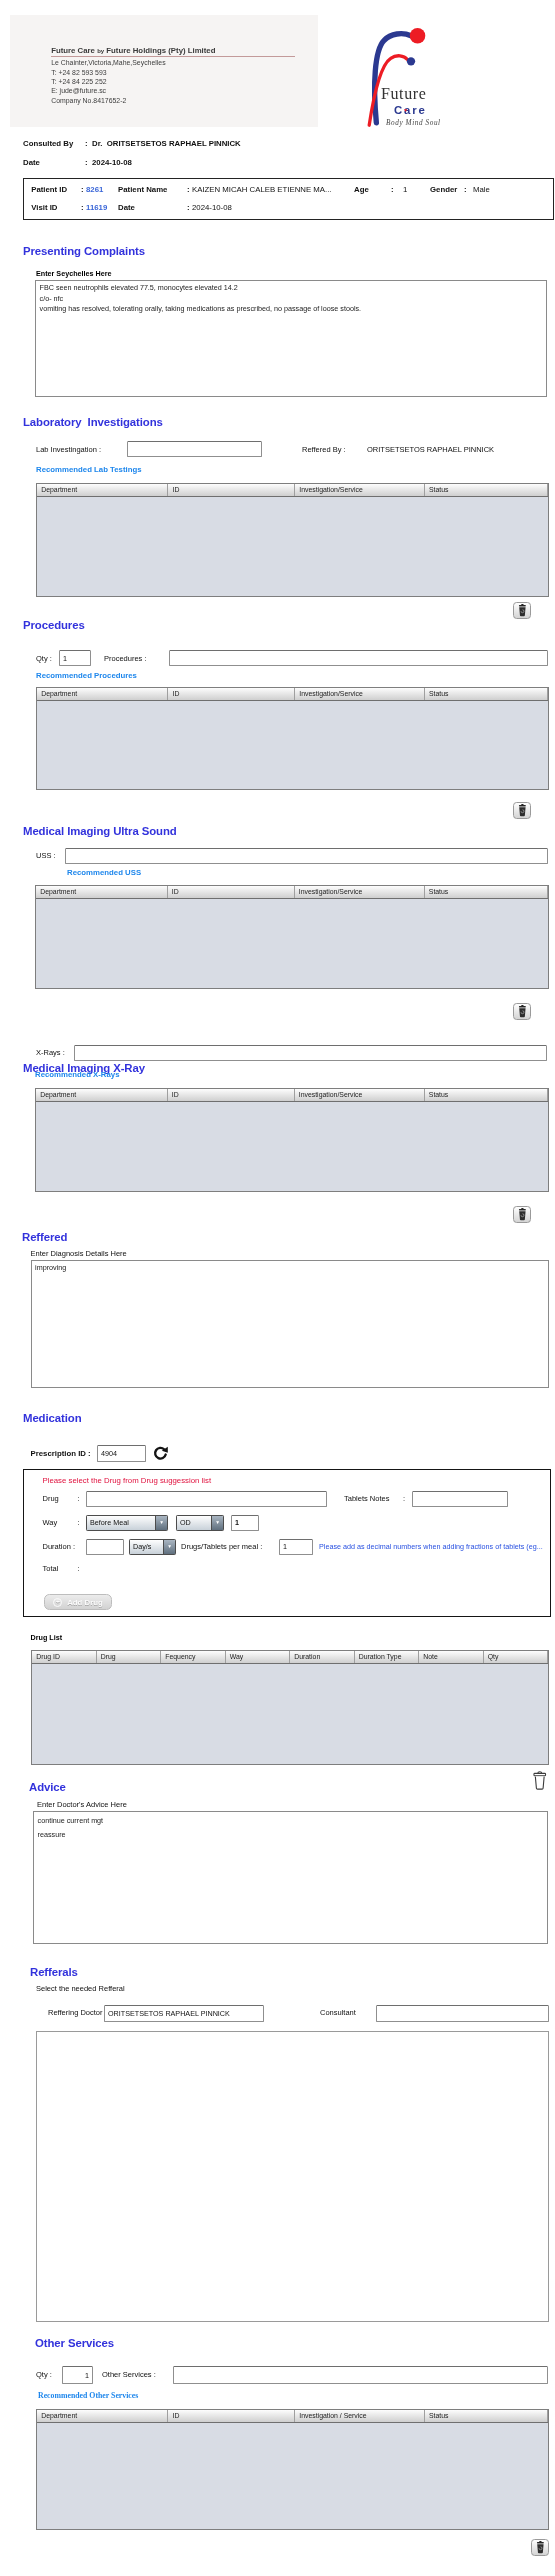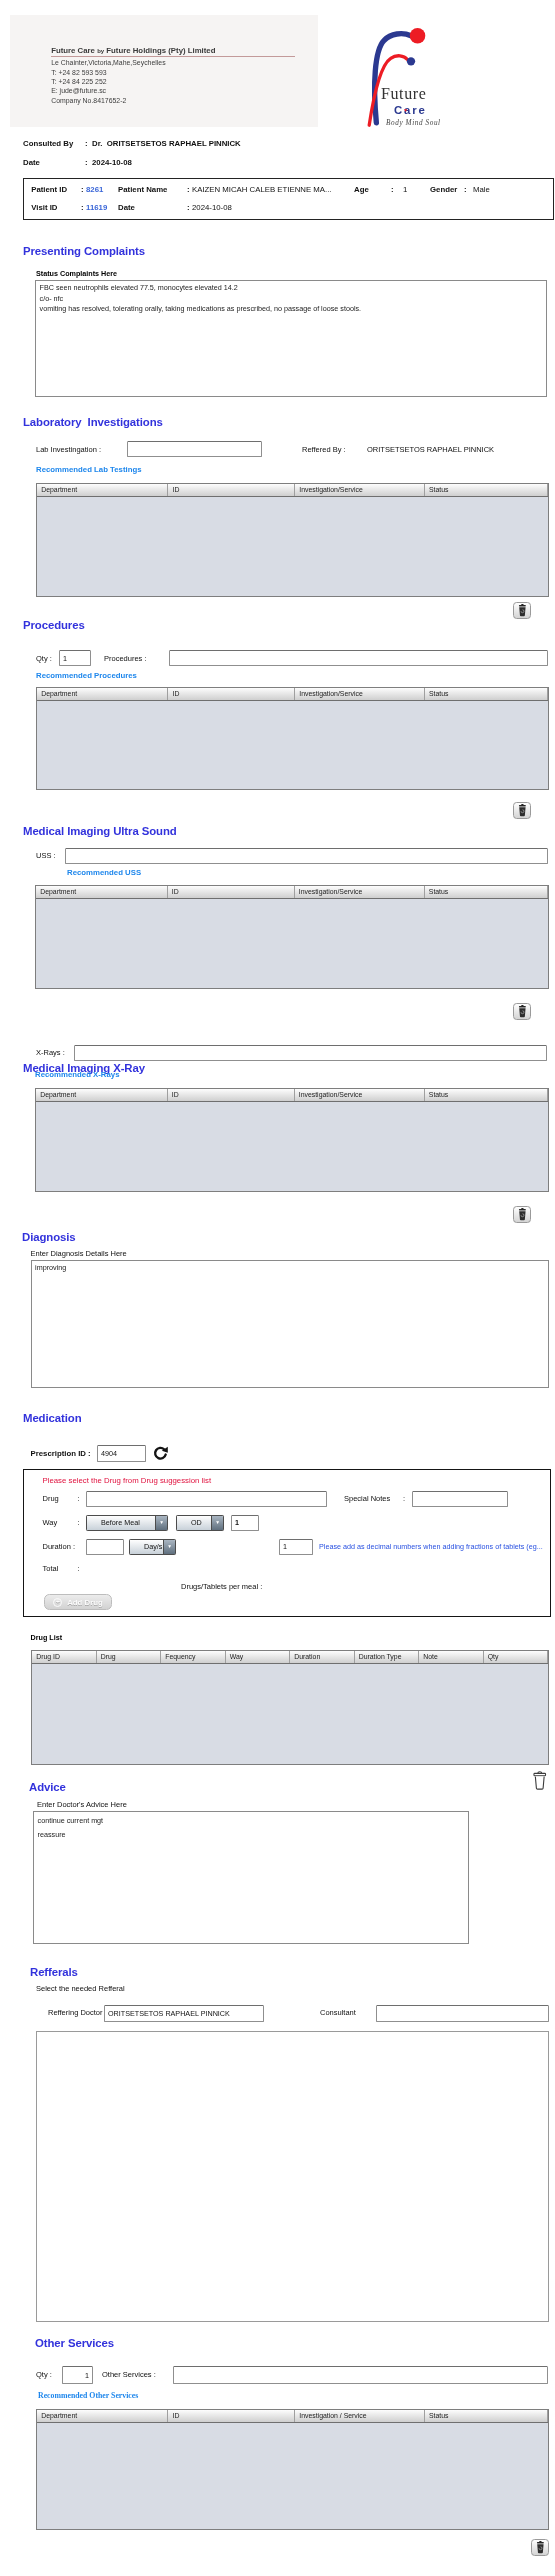--- a/index.html
+++ b/index.html
@@ -38,21 +38,21 @@
   .th { font-size:6.9px; color:#1c1c1c; padding:2.4px 4.2px; border-right:0.6px solid #9f9f9f; overflow:hidden; white-space:nowrap; }
   .cols4 .th:nth-child(1){ width:25.7%; } .cols4 .th:nth-child(2){ width:24.8%; }
   .cols4 .th:nth-child(3){ width:25.4%; } .cols4 .th:nth-child(4){ width:24.1%; }
   .cols8 .th { width:12.5%; }
   .tbody { width:100%; }
 
   .trash-btn { background:linear-gradient(#ffffff,#d4d4d4); border:0.6px solid #9a9a9a; border-radius:3.6px; display:flex; align-items:center; justify-content:center; cursor:pointer; padding:0; }
   .icon-btn-plain { background:none; border:none; cursor:pointer; padding:0; }
 
   .combo { display:flex; align-items:stretch; border:0.6px solid #4c4c4c; border-radius:1.2px; background:linear-gradient(#fefefe,#c8d1d9); overflow:hidden; }
-  .combo-val { flex:1; font-size:7.2px; padding:1.8px 3px; white-space:nowrap; overflow:hidden;margin-left:11px; }
+  .combo-val { flex:1; font-size:7.2px; padding:1.8px 3px; white-space:nowrap; overflow:hidden; }
   .combo-arrow { width:12px; background:linear-gradient(#aab6c2,#5f6f7e); color:#fff; font-size:4.8px; display:flex; align-items:center; justify-content:center; border-left:0.6px solid #4c4c4c; }
 
   .med-box { border:1.2px solid #151515; background:#fff; }
   .warn { font-size:7.8px; color:#e0103d; white-space:nowrap; }
   .note-blue { font-size:7.2px; color:#2850e0; white-space:nowrap; overflow:hidden; text-overflow:ellipsis; }
   .wlab { display:flex; justify-content:space-between; font-size:7.5px; color:#101010; }
 
   .add-drug { display:flex; align-items:center; gap:4.8px; background:linear-gradient(#ececec,#d2d2d2); border:0.6px solid #bdbdbd; border-radius:5.4px; color:#fbfbfb; font-weight:bold; font-size:7.8px; padding:2.4px 8.4px; text-shadow:0 0.6px 0.6px #aaa; cursor:default; }
   .plus-circ { width:9px; height:9px; border:1.2px solid #fbfbfb; border-radius:50%; display:flex; align-items:center; justify-content:center; font-size:6.6px; line-height:1; color:#fbfbfb; }
 </style>
@@ -118,21 +118,21 @@
     <span class="abs pat-lbl" style="left:7.2px;">Visit ID</span>
     <span class="abs pat-lbl" style="left:57px;">:</span>
     <span class="abs pat-id" style="left:62px;">11619</span>
     <span class="abs pat-lbl" style="left:94px;">Date</span>
     <span class="abs pat-lbl" style="left:163px;">:</span>
     <span class="abs pat-val" style="left:168px;">2024-10-08</span>
   </div>
 </div>
 
 <div class="abs h1" style="left:23px;top:245px;">Presenting Complaints</div>
-<div class="abs blbl" style="left:36px;top:269px;">Status Complaints Here</div>
+<div class="abs blbl" style="left:36px;top:269px;">Enter Seychelles Here</div>
 <textarea class="abs box" style="left: 35px; top: 280px; width: 512px; height: 117px;">FBC seen neutrophils elevated 77.5, monocytes elevated 14.2
 c/o- nfc
 vomiting has resolved, tolerating orally, taking medications as prescribed, no passage of loose stools.</textarea>
 
 <div class="abs h1" style="left:23px;top:416px;">Laboratory  Investigations</div>
 <div class="abs lbl" style="left:36px;top:445px;">Lab Investingation :</div>
 <input class="abs tin" style="left: 127px; top: 441px; width: 135px; height: 16px;" value="">
 <div class="abs lbl" style="left:302px;top:445px;">Reffered By :</div>
 <div class="abs lbl" style="left:367px;top:445px;">ORITSETSETOS RAPHAEL PINNICK</div>
 <div class="abs link" style="left:36px;top:465px;">Recommended Lab Testings</div>
@@ -215,21 +215,21 @@
 </div>
 <button class="abs trash-btn" style="left:513px;top:1206px;width:18px;height:16.7px;">
   <svg width="10.8" height="13" viewBox="0 0 22 26">
     <rect x="8.5" y="0" width="5" height="2.5" rx="1" fill="#262626"></rect>
     <rect x="4" y="2" width="14" height="3" rx="1" fill="#262626"></rect>
     <path d="M4.5 6.5 h13 l-1.5 16.5 a1.9 1.9 0 0 1 -1.9 1.7 h-6.2 a1.9 1.9 0 0 1 -1.9 -1.7 Z" fill="#2d2d2d"></path>
     <path d="M8.2 14.5 a3 3 0 1 0 3-3" stroke="#cfcfcf" stroke-width="1.1" fill="none"></path>
   </svg>
 </button>
 
-<div class="abs h1" style="left:22px;top:1231px;">Diagnosis</div>
+<div class="abs h1" style="left:22px;top:1231px;">Reffered</div>
 <div class="abs lbl" style="left:30.5px;top:1249px;">Enter Diagnosis Details Here</div>
 <textarea class="abs box" style="left: 30.5px; top: 1260px; width: 518px; height: 128px;">improving</textarea>
 
 <div class="abs h1" style="left:23px;top:1412px;">Medication</div>
 <div class="abs bold13" style="left:30.5px;top:1449px;">Prescription ID :</div>
 <input class="abs tin" style="left: 97px; top: 1445px; width: 49px; height: 16.7px;" value="4904">
 <button class="abs icon-btn-plain" style="left:151px;top:1445px;width:18px;height:18px;">
   <svg width="16.7" height="16.7" viewBox="0 0 28 28">
     <path d="M23 16 a9 9 0 1 1 -2.6-8.8" fill="none" stroke="#141414" stroke-width="4" stroke-linecap="round"></path>
     <polygon points="26.5,3 26.5,13 16.5,9.5" fill="#141414"></polygon>
@@ -238,21 +238,21 @@
 
 <div class="abs med-box" style="left:23px;top:1469px;width:528px;height:148px;">
   <div class="abs warn" style="left:18.5px;top:6px;">Please select the Drug from Drug suggession list</div>
 
   <div class="abs wlab" style="left:18.5px;top:24px;width:37px;">
     <span>Drug</span>
     <span>:</span>
   </div>
   <input class="abs tin" style="left: 62px; top: 21px; width: 241px; height: 15.5px;">
   <div class="abs wlab" style="left:320px;top:24px;width:61px;">
-    <span>Special Notes</span>
+    <span>Tablets Notes</span>
     <span>:</span>
   </div>
   <input class="abs tin" style="left: 388px; top: 21px; width: 96px; height: 15.5px;">
 
   <div class="abs wlab" style="left:18.5px;top:48px;width:37px;">
     <span>Way</span>
     <span>:</span>
   </div>
   <div class="abs combo" style="left:62px;top:45px;width:82px;height:15.5px;">
     <span class="combo-val">Before Meal</span>
@@ -263,21 +263,21 @@
     <span class="combo-arrow">▼</span>
   </div>
   <input class="abs tin" style="left: 207px; top: 45px; width: 27.5px; height: 15.5px; font-weight: bold;" value="1">
 
   <div class="abs lbl" style="left:18.5px;top:72px;">Duration :</div>
   <input class="abs tin" style="left: 62px; top: 69px; width: 38px; height: 15.5px;" value="">
   <div class="abs combo" style="left:105px;top:69px;width:47px;height:15.5px;">
     <span class="combo-val">Day/s</span>
     <span class="combo-arrow">▼</span>
   </div>
-  <div class="abs lbl" style="left:157px;top:72px;margin-top:40px;">Drugs/Tablets per meal :</div>
+  <div class="abs lbl" style="left:157px;top:72px;">Drugs/Tablets per meal :</div>
   <input class="abs tin" style="left: 255px; top: 69px; width: 34px; height: 15.5px;" value="1">
   <div class="abs note-blue" style="left:295px;top:72px;width:231px;">Please add as decimal numbers when adding fractions of tablets (eg...</div>
 
   <div class="abs wlab" style="left:18.5px;top:94px;width:37px;">
     <span>Total</span>
     <span>:</span>
   </div>
 
   <button class="abs add-drug" style="left:20px;top:124px;height:16px;">
     <span class="plus-circ">+</span>
@@ -303,21 +303,21 @@
 <button class="abs icon-btn-plain" style="left:531px;top:1770px;width:16.7px;height:21.5px;">
   <svg width="15.5" height="20.3" viewBox="0 0 24 31">
     <path d="M9 5 a3 2.4 0 0 1 6 0" fill="none" stroke="#3a3a3a" stroke-width="1.6"></path>
     <rect x="3" y="5" width="18" height="3.6" rx="1.2" fill="#fff" stroke="#3a3a3a" stroke-width="1.6"></rect>
     <path d="M5.2 10 L6.8 28 a1.6 1.6 0 0 0 1.6 1.4 h7.2 a1.6 1.6 0 0 0 1.6-1.4 L18.8 10" fill="#fff" stroke="#3a3a3a" stroke-width="1.7"></path>
   </svg>
 </button>
 
 <div class="abs h1" style="left:29px;top:1781px;">Advice</div>
 <div class="abs lbl" style="left:37px;top:1800px;">Enter Doctor's Advice Here</div>
-<textarea class="abs box" style="left: 33px; top: 1811px; width: 436px; height: 133px; line-height: 1.9;">continue current mgt
+<textarea class="abs box" style="left: 33px; top: 1811px; width: 515px; height: 133px; line-height: 1.9;">continue current mgt
 reassure</textarea>
 
 <div class="abs h1" style="left:30px;top:1966px;">Refferals</div>
 <div class="abs lbl" style="left:36px;top:1984px;">Select the needed Refferal</div>
 <div class="abs lbl" style="left:36px;top:2008px;padding-left:12px;">Reffering Doctor</div>
 <input class="abs tin" style="left: 104px; top: 2005px; width: 160px; height: 16.7px;" value="ORITSETSETOS RAPHAEL PINNICK">
 <div class="abs lbl" style="left:320px;top:2008px;">Consultant</div>
 <input class="abs tin" style="left: 376px; top: 2005px; width: 173px; height: 16.7px;" value="">
 <div class="abs" style="left:36px;top:2031px;width:513px;height:291px;background:#fff;border:0.6px solid #9a9a9a;"></div>
 

